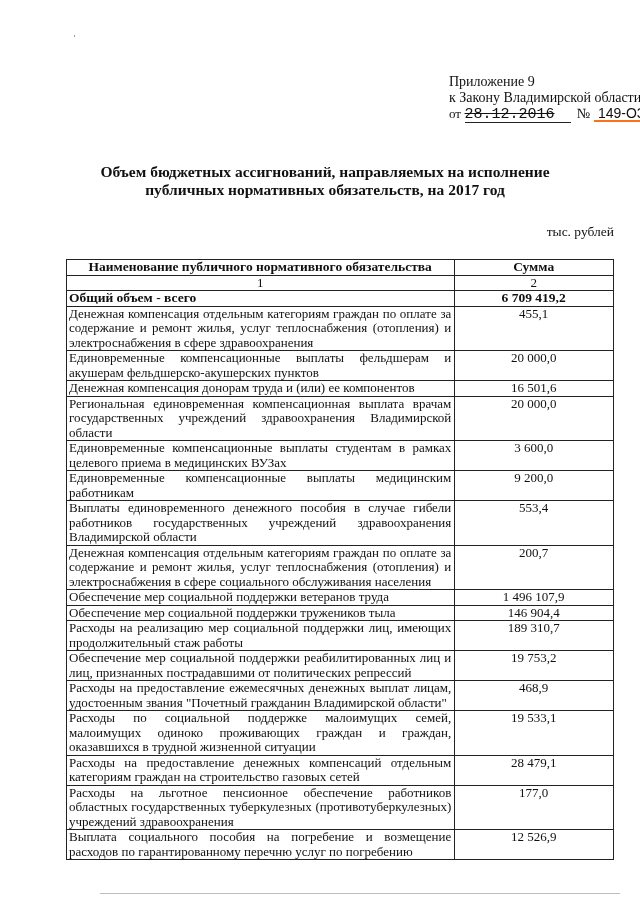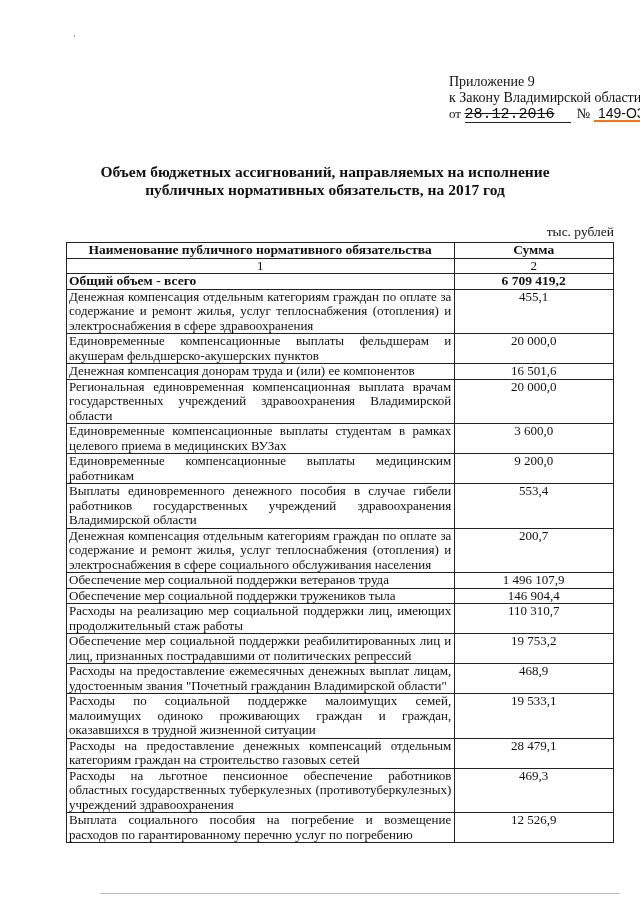--- a/index.html
+++ b/index.html
@@ -28,21 +28,21 @@
       border-bottom: 2px solid #f97316; padding-left: 4px; line-height: 14px;
     }
     .title {
       position: absolute; left: 60px; width: 530px; top: 163px;
       text-align: center; font-weight: bold; font-size: 15.5px; line-height: 18px;
     }
     .units {
       position: absolute; right: 26px; top: 224px; font-size: 13.5px;
     }
     table.main {
-      position: absolute; left: 66px; top: 242px; width: 548px;
+      position: absolute; left: 66px; top: 259px; width: 548px;
       border-collapse: collapse; font-size: 13px; line-height: 14.5px;
     }
     table.main td, table.main th {
       border: 1px solid #222; padding: 0 3px 0 2px; vertical-align: top;
     }
     table.main col.c1 { width: 389px; }
     table.main col.c2 { width: 159px; }
     th { font-weight: bold; font-size: 13.5px; height: 14px; }
     .center { text-align: center; }
     td.name { text-align: justify; text-align-last: left; margin-left: 45px; }
@@ -132,41 +132,41 @@
       <tr>
         <td class="name">Обеспечение мер социальной поддержки ветеранов труда</td>
         <td class="sum">1 496 107,9</td>
       </tr>
       <tr>
         <td class="name">Обеспечение мер социальной поддержки тружеников тыла</td>
         <td class="sum">146 904,4</td>
       </tr>
       <tr>
         <td class="name">Расходы на реализацию мер социальной поддержки лиц, имеющих продолжительный стаж работы</td>
-        <td class="sum">110 310,7</td>
+        <td class="sum">189 310,7</td>
       </tr>
       <tr>
         <td class="name">Обеспечение мер социальной поддержки реабилитированных лиц и лиц, признанных пострадавшими от политических репрессий</td>
         <td class="sum">19 753,2</td>
       </tr>
       <tr>
         <td class="name">Расходы на предоставление ежемесячных денежных выплат лицам, удостоенным звания "Почетный гражданин Владимирской области"</td>
         <td class="sum">468,9</td>
       </tr>
       <tr>
         <td class="name">Расходы по социальной поддержке малоимущих семей, малоимущих одиноко проживающих граждан и граждан, оказавшихся в трудной жизненной ситуации</td>
         <td class="sum">19 533,1</td>
       </tr>
       <tr>
         <td class="name">Расходы на предоставление денежных компенсаций отдельным категориям граждан на строительство газовых сетей</td>
         <td class="sum">28 479,1</td>
       </tr>
       <tr>
         <td class="name">Расходы на льготное пенсионное обеспечение работников областных государственных туберкулезных (противотуберкулезных) учреждений здравоохранения</td>
-        <td class="sum">469,3</td>
+        <td class="sum">177,0</td>
       </tr>
       <tr>
         <td class="name">Выплата социального пособия на погребение и возмещение расходов по гарантированному перечню услуг по погребению</td>
         <td class="sum">12 526,9</td>
       </tr>
     </tbody>
 </table>
 
 <div class="foot-line"></div>
 

